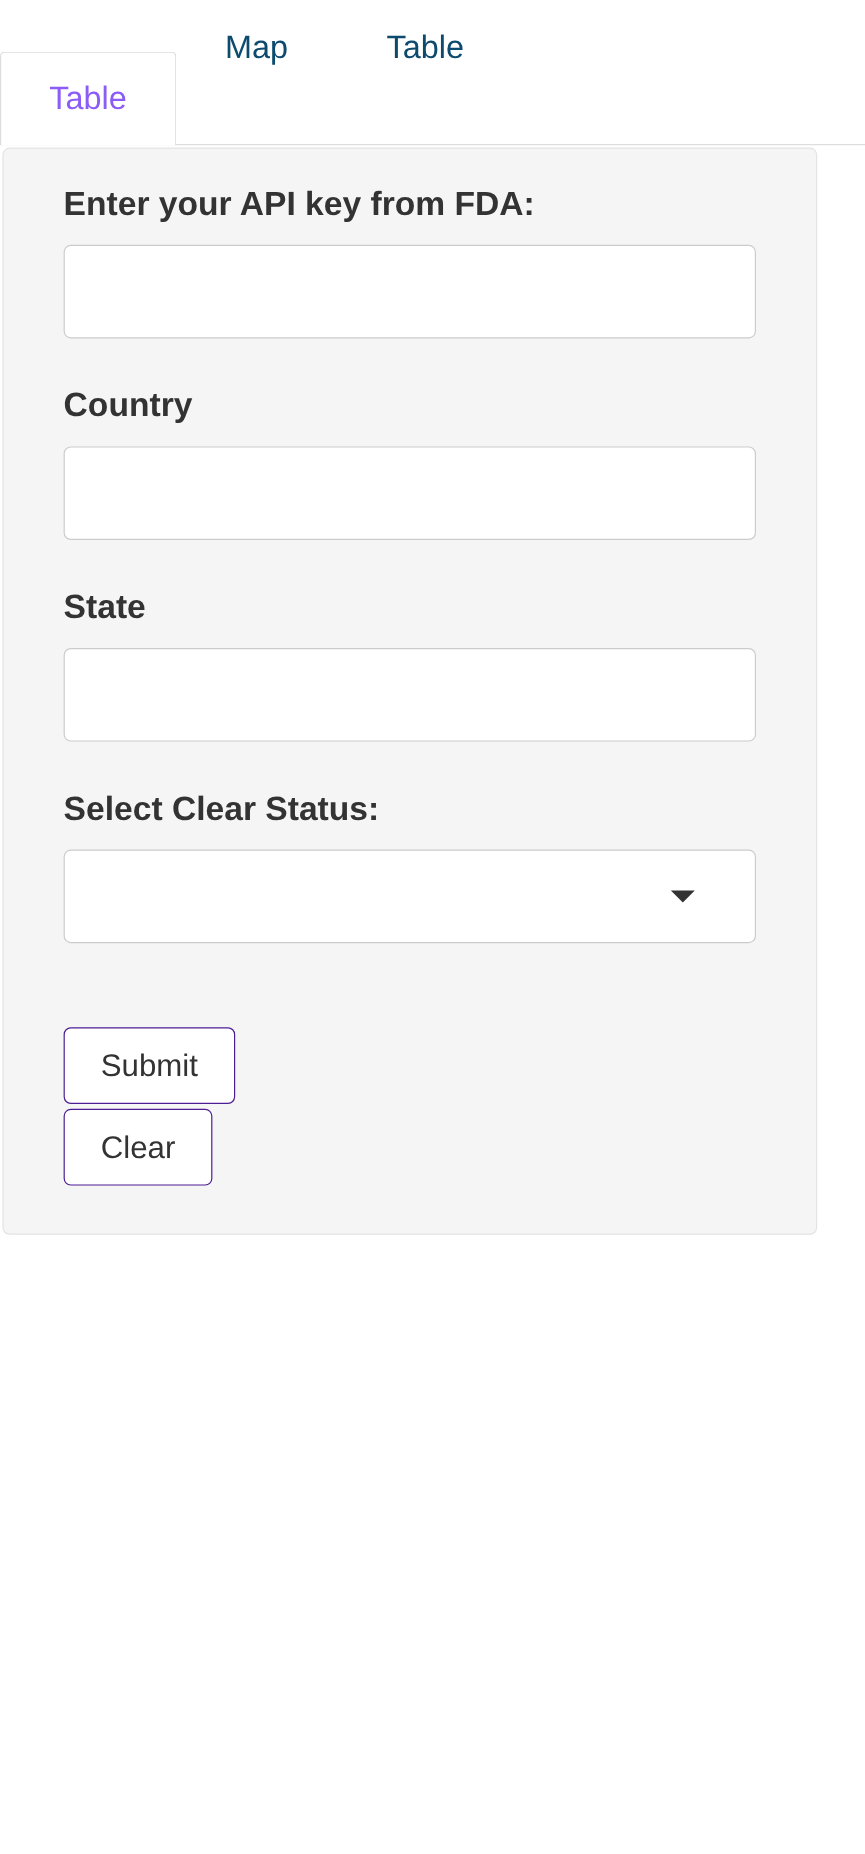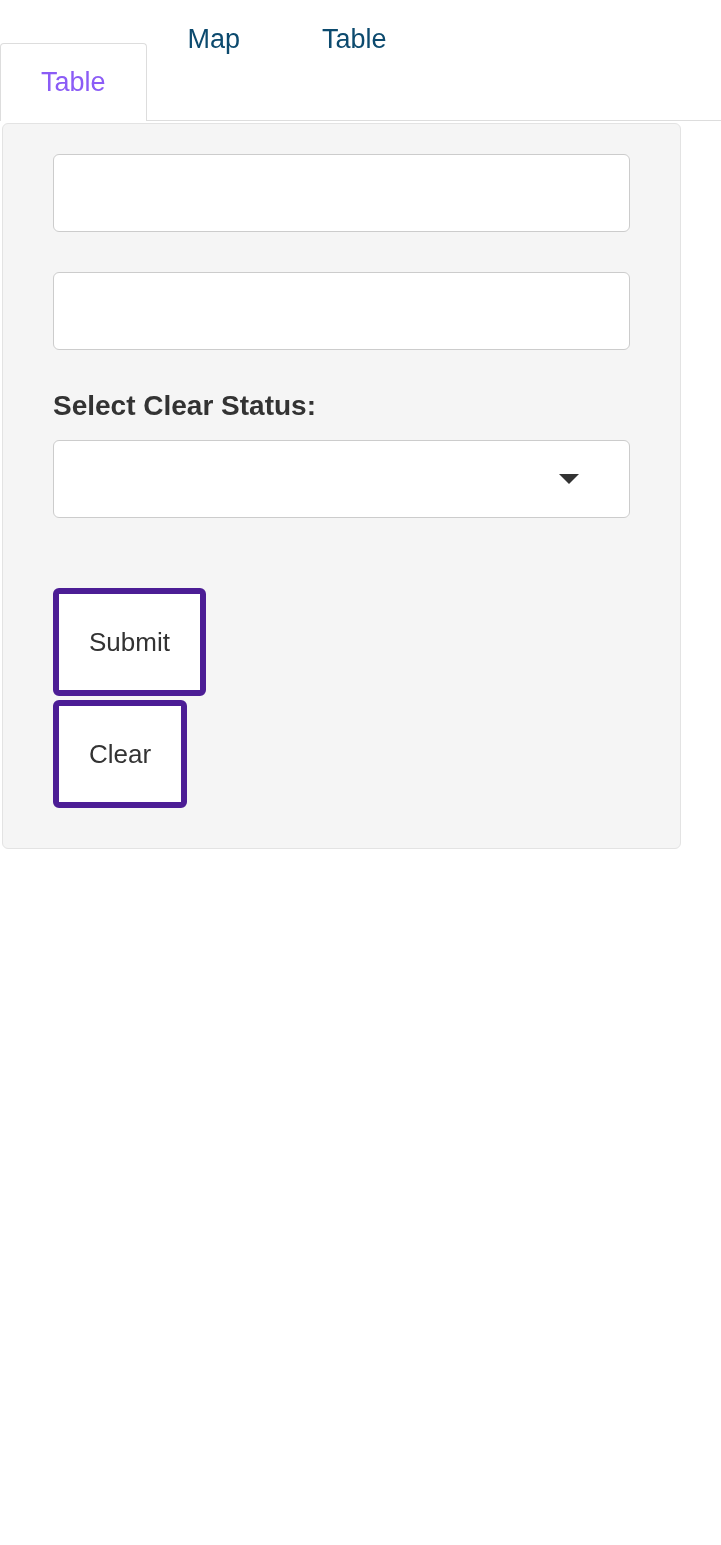--- a/index.html
+++ b/index.html
@@ -95,26 +95,26 @@
       height: 0;
       border-left: 10px solid transparent;
       border-right: 10px solid transparent;
       border-top: 10px solid #333333;
     }
     .button-group {
       margin-top: 70px;
     }
     .btn {
       display: block;
-      padding: 35px 30px;
+      padding: 18px 30px;
       font-size: 26px;
       line-height: 1;
       color: #333333;
       background-color: #ffffff;
-      border: 6px solid #4c1d95;
+      border: 1px solid #4c1d95;
       border-radius: 6px;
       cursor: pointer;
       text-align: center;
       margin-bottom: 0;
     }
     .btn + .btn {
       margin-top: 4px;
     }
   </style>
 </head>
@@ -122,27 +122,33 @@
 
 <ul class="nav-tabs">
   <li class="tab active">Table</li>
   <li class="tab">Map</li>
   <li class="tab">Table</li>
 </ul>
 
 <div class="well">
 
   <div class="form-group">
+    <label class="control-label">Enter your API key from FDA:</label>
     <input type="text" class="form-control" value="" style="">
   </div>
 
 
+  <div class="form-group">
+    <label class="control-label">Country</label>
+    <input type="text" class="form-control" value="" style="">
+  </div>
 
 
   <div class="form-group">
+    <label class="control-label">State</label>
     <input type="text" class="form-control" value="" style="">
   </div>
 
   <div class="form-group">
     <label class="control-label">Select Clear Status:</label>
     <div class="selectize-control">
       <div class="selectize-input">
         <span></span>
         <span class="selectize-arrow"></span>
       </div>

